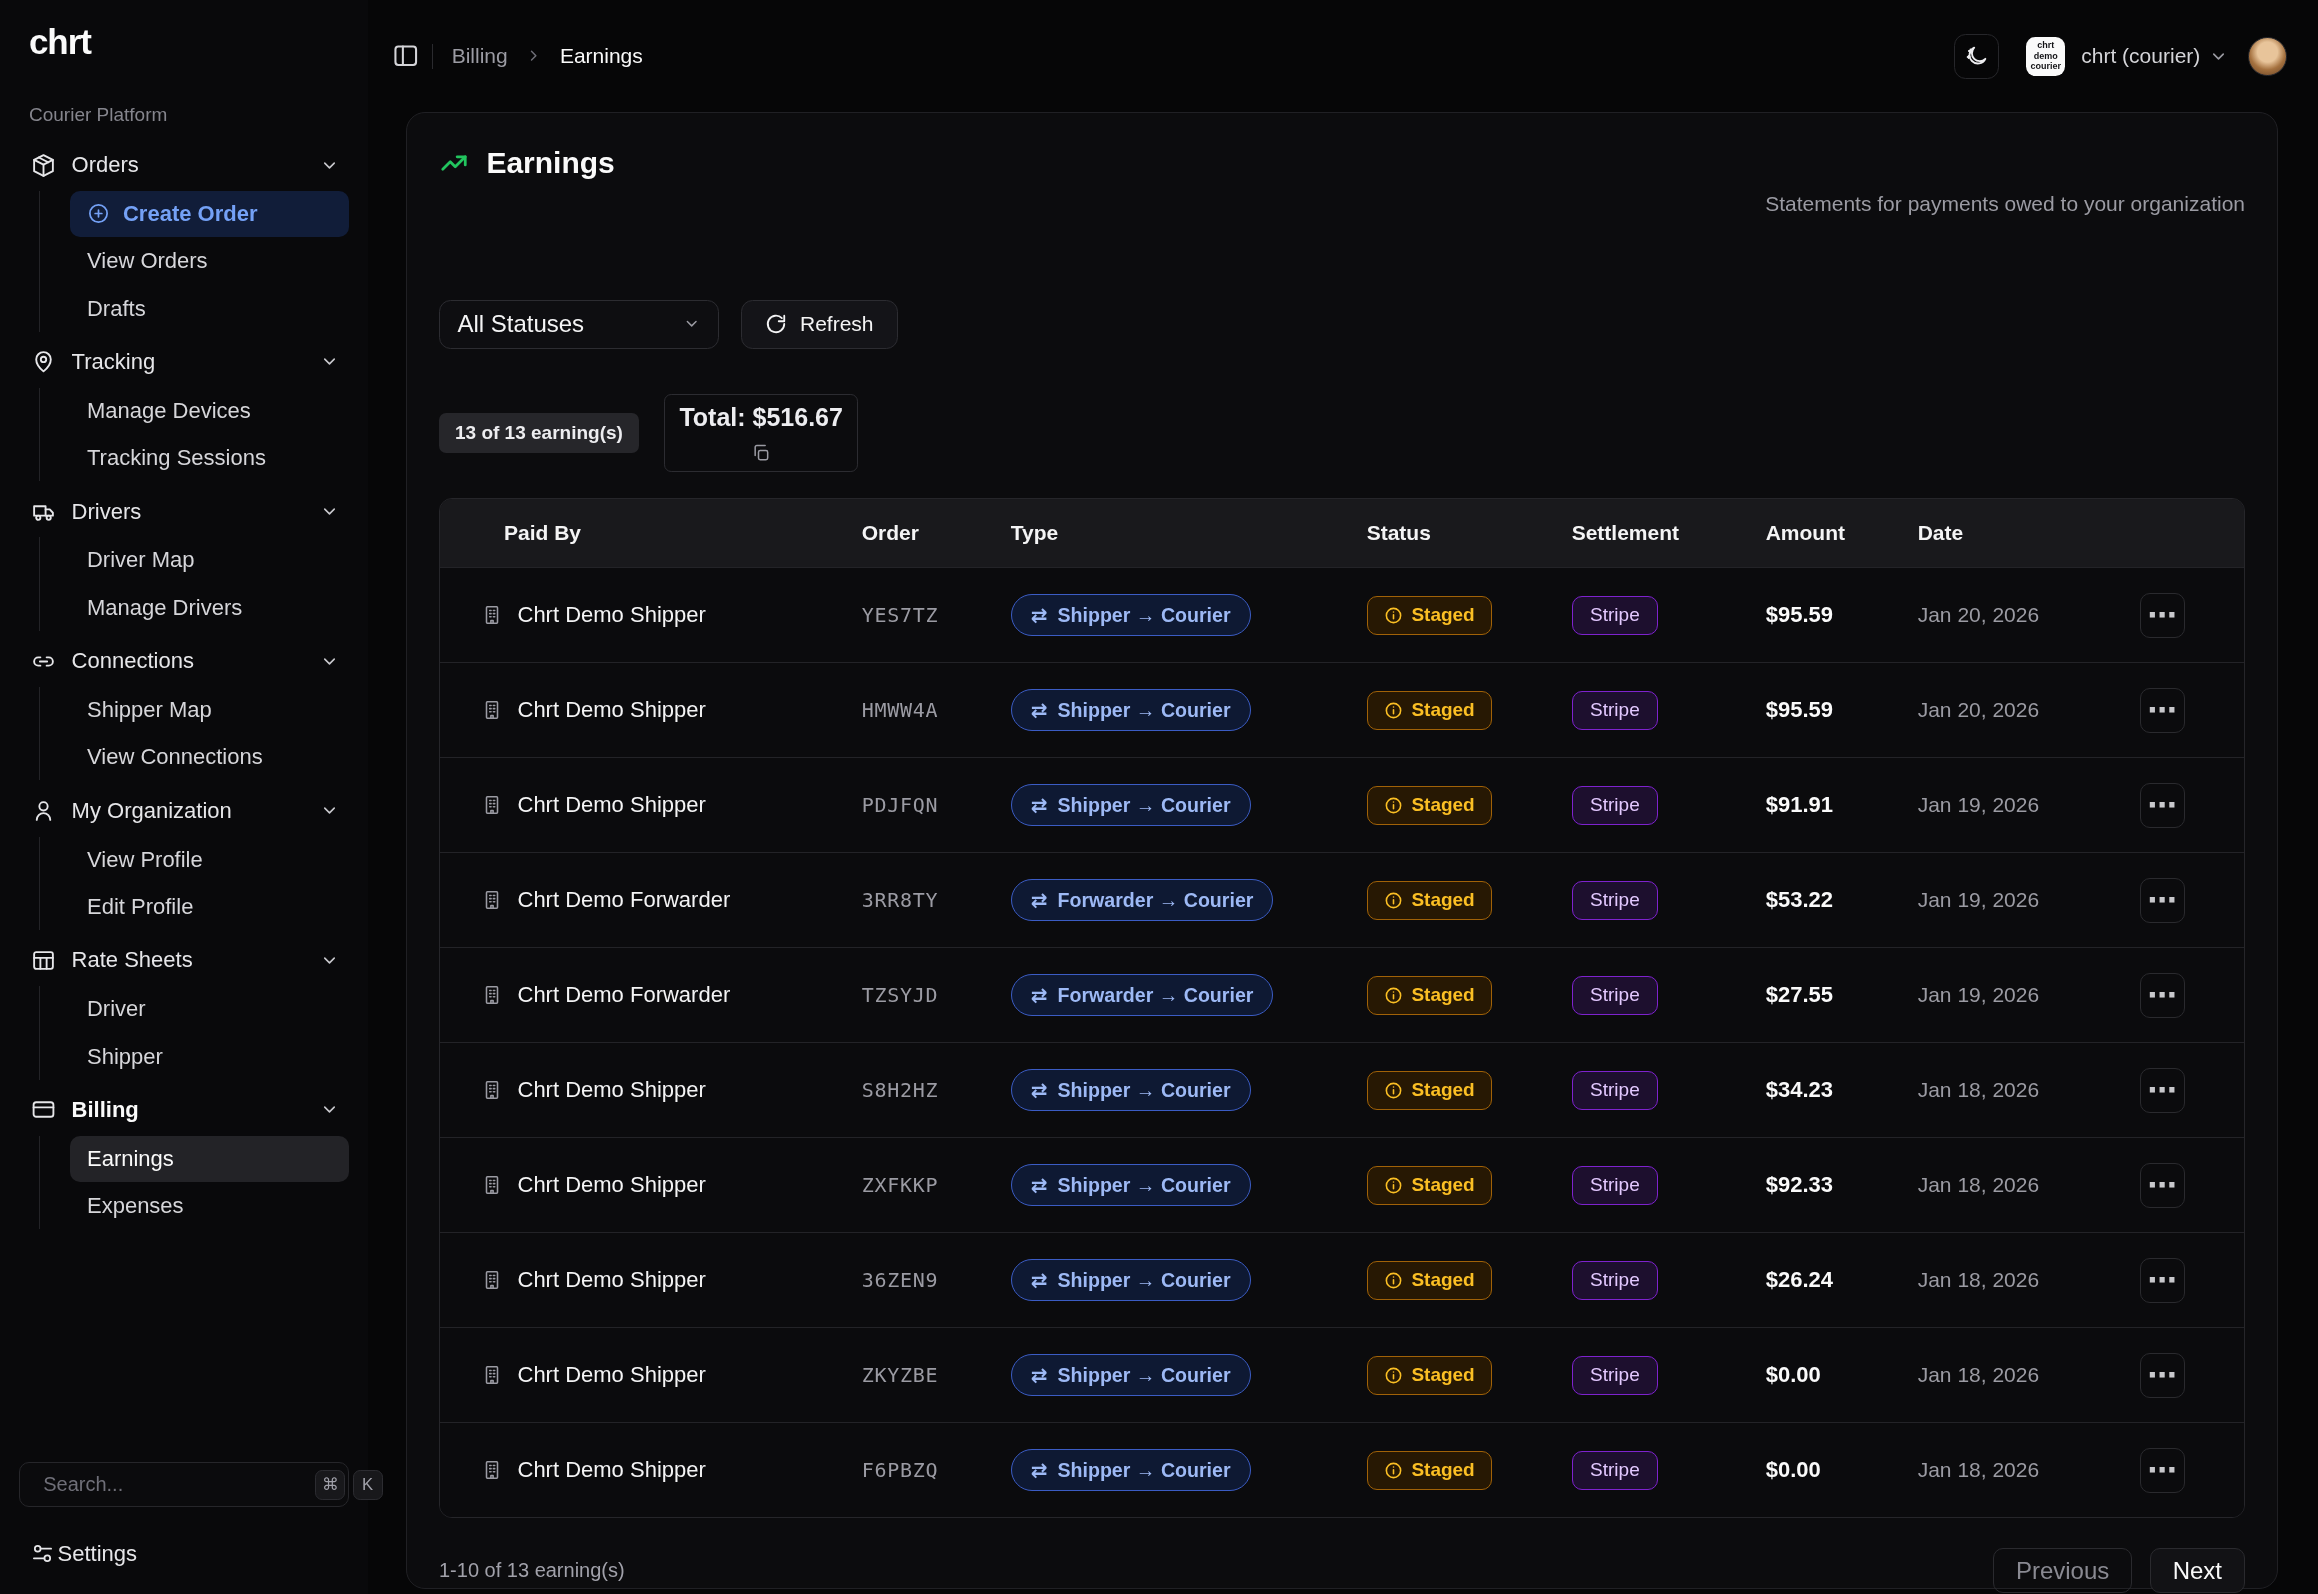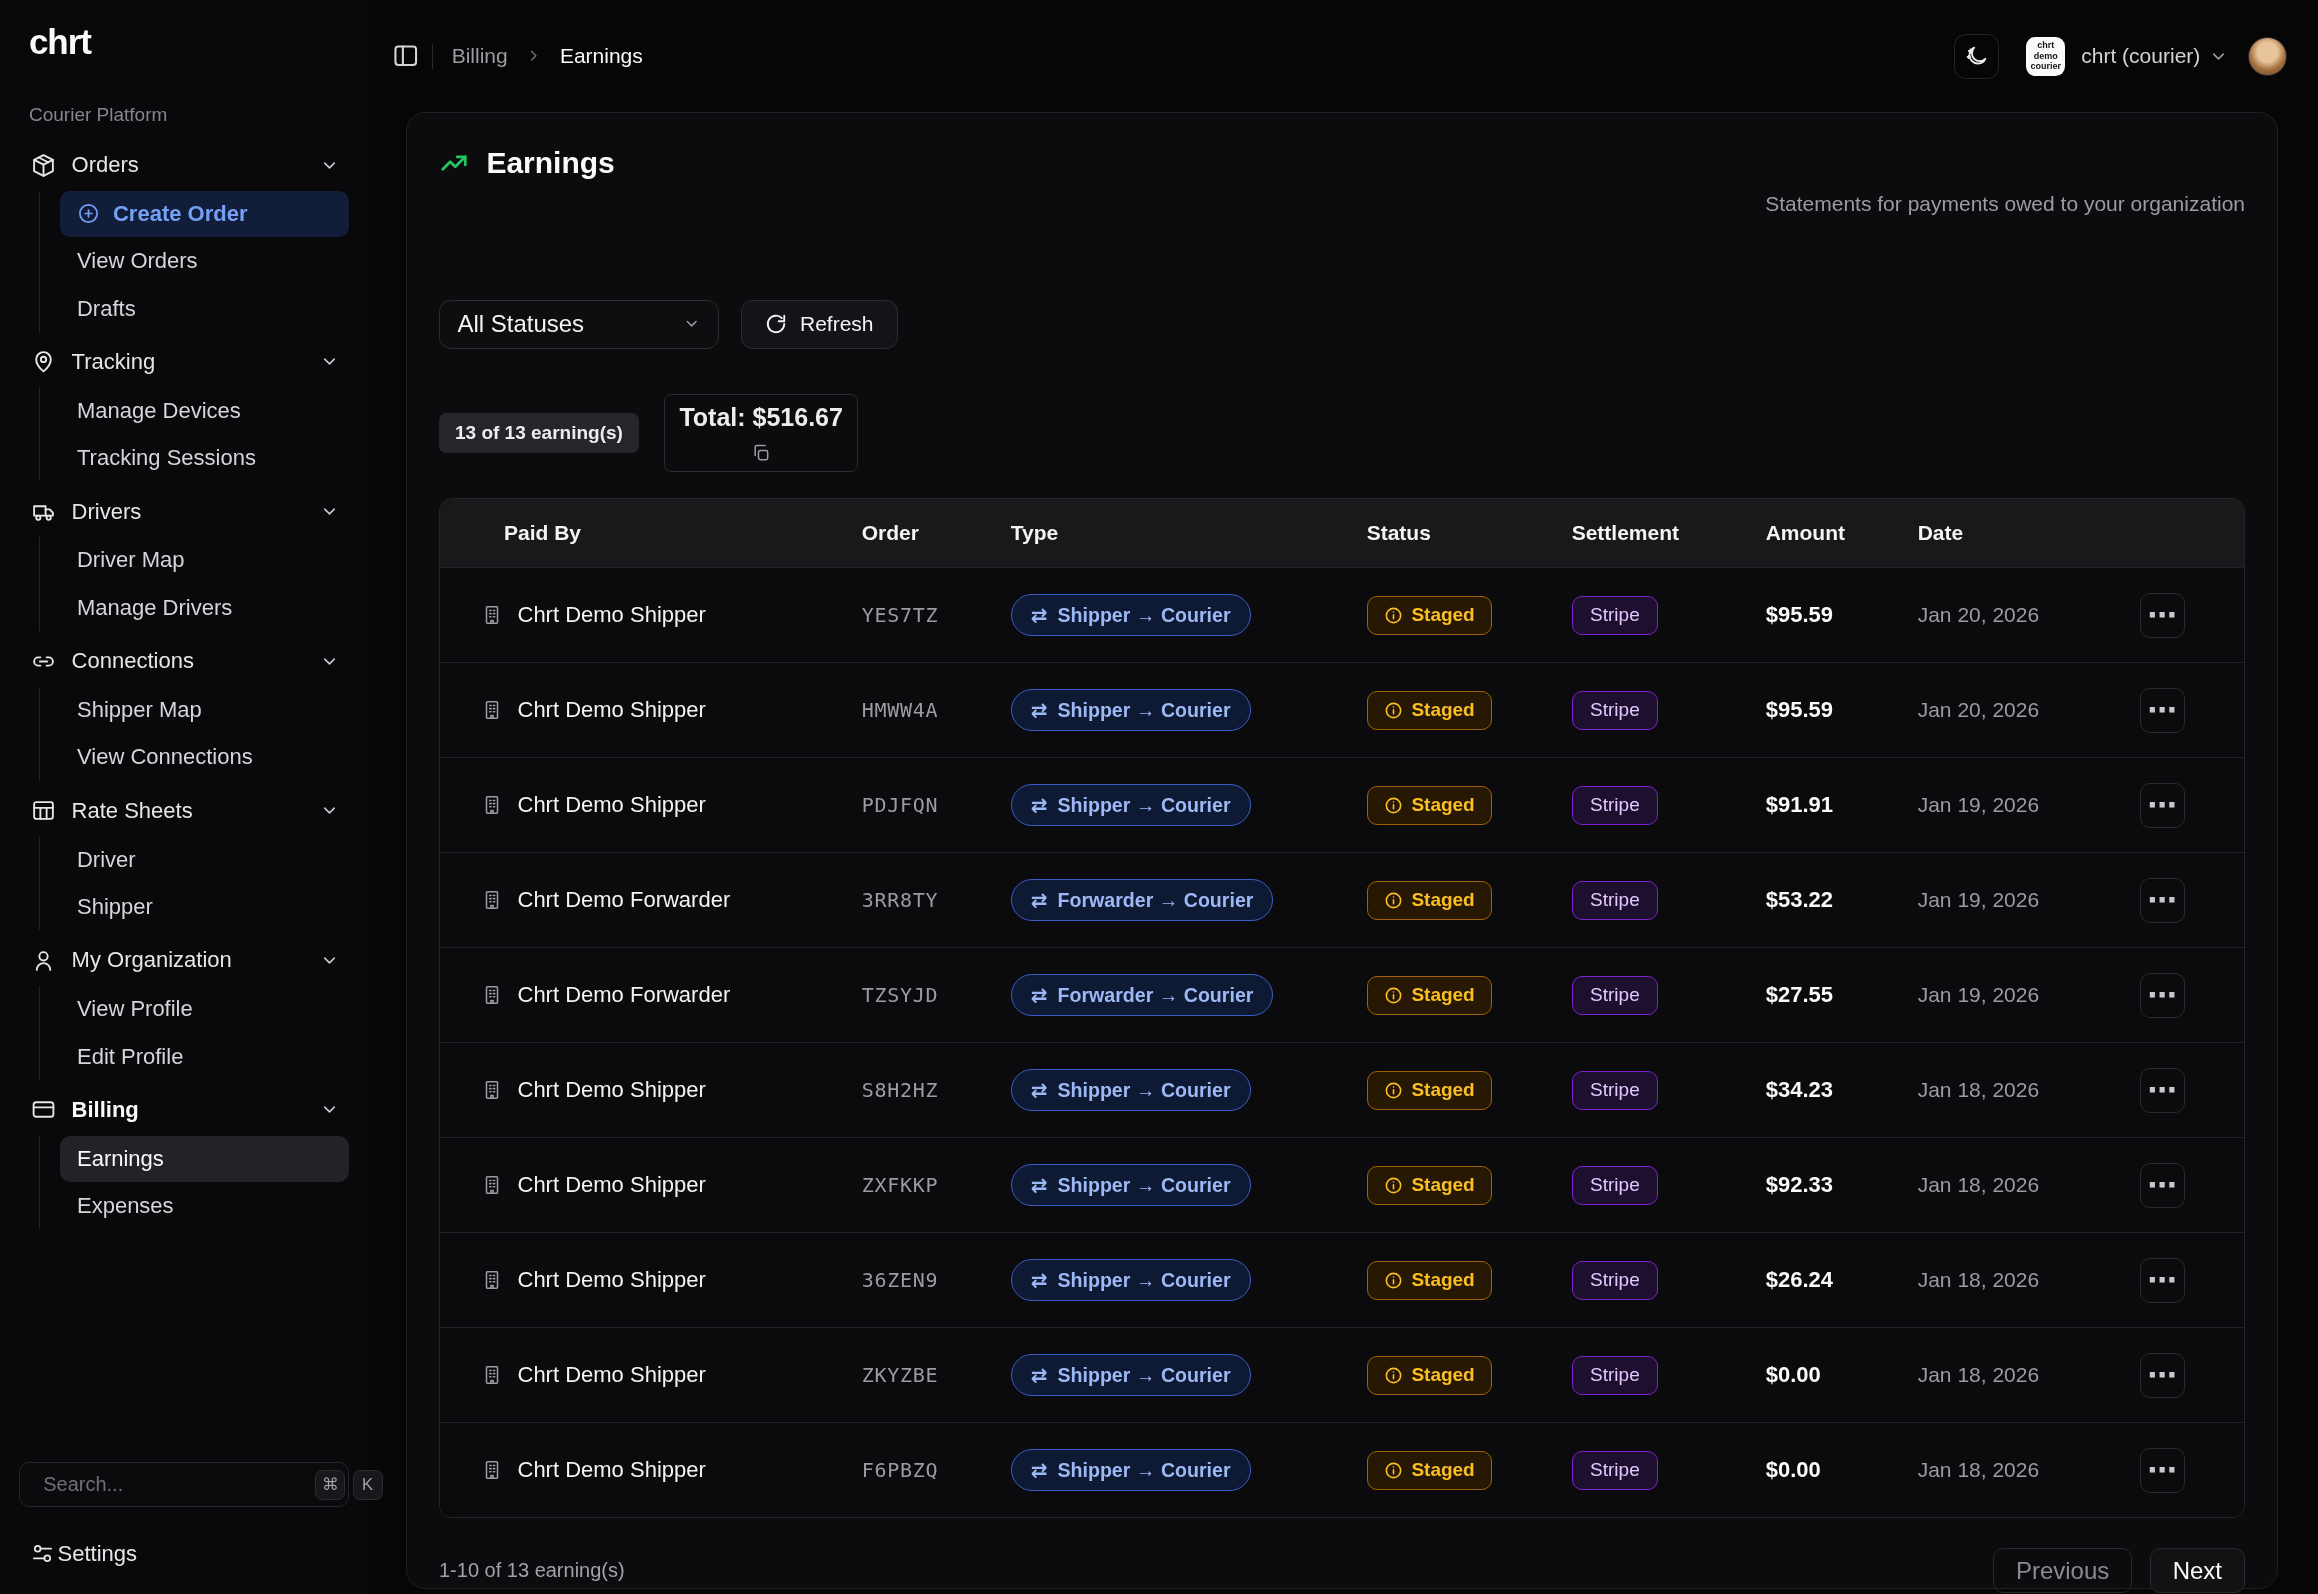--- a/index.html
+++ b/index.html
@@ -20,21 +20,21 @@
   .platform-label { margin:42px 0 14.5px 10px; font-size:19px; color:#85858d; }
   .nav { flex:0 0 auto; }
   .nav-parent {
     display:flex; align-items:center; gap:16px; height:49px; padding:0 10px 0 11.6px;
     border-radius:10px; font-size:22px; color:#e6e6e9; cursor:pointer;
   }
   .nav-parent.bold { font-weight:700; color:#fafafa; }
   .nav-parent .nav-ic { width:25px; height:25px; color:#e6e6e9; flex:0 0 auto; }
   .nav-parent .chev { margin-left:auto; width:19px; height:19px; color:#c9c9ce; }
   .nav-children {
-    margin:1.4px 0 5.8px 19.6px; border-left:0.7px solid #232327; padding-left:20px;
+    margin:1.4px 0 5.8px 19.6px; border-left:0.7px solid #232327; padding-left:30px;
     display:flex; flex-direction:column; gap:1.4px;
   }
   .nav-child {
     height:46px; display:flex; align-items:center; gap:13px; padding:0 17.4px;
     border-radius:10px; font-size:22px; color:#d6d6da; cursor:pointer;
   }
   .nav-child .nav-ic { width:23px; height:23px; }
   .nav-child.active-blue { background:#111d39; color:#74a1f6; font-weight:600; }
   .nav-child.active-gray { background:#232327; color:#fafafa; }
   .sidebar-footer { margin-top:auto; }
@@ -284,63 +284,63 @@
             </div>
             <div class="nav-child">
               <span>View Connections</span>
             </div>
           </div>
         </div>
         <div>
           <div class="nav-parent">
             <span class="nav-ic">
               <svg viewBox="0 0 24 24" fill="none" stroke="currentColor" stroke-width="1.8" stroke-linecap="round" stroke-linejoin="round">
-                <rect x="3" y="4" width="18" height="16" rx="2"></rect>
-                <path d="M3 9.5h18"></path>
-                <path d="M9 9.5V20"></path>
-                <path d="M15 9.5V20"></path>
-              </svg>
-            </span>
-            <span>Rate Sheets</span>
+                <circle cx="12" cy="8" r="4"></circle>
+                <path d="M5.5 21c0-3.6 2.9-6.5 6.5-6.5s6.5 2.9 6.5 6.5"></path>
+              </svg>
+            </span>
+            <span>My Organization</span>
             <span class="chev">
               <svg viewBox="0 0 24 24" fill="none" stroke="currentColor" stroke-width="2" stroke-linecap="round" stroke-linejoin="round">
                 <path d="M6 9l6 6 6-6"></path>
               </svg>
             </span>
           </div>
           <div class="nav-children">
             <div class="nav-child">
-              <span>Driver</span>
-            </div>
-            <div class="nav-child">
-              <span>Shipper</span>
+              <span>View Profile</span>
+            </div>
+            <div class="nav-child">
+              <span>Edit Profile</span>
             </div>
           </div>
         </div>
         <div>
           <div class="nav-parent">
             <span class="nav-ic">
               <svg viewBox="0 0 24 24" fill="none" stroke="currentColor" stroke-width="1.8" stroke-linecap="round" stroke-linejoin="round">
-                <circle cx="12" cy="8" r="4"></circle>
-                <path d="M5.5 21c0-3.6 2.9-6.5 6.5-6.5s6.5 2.9 6.5 6.5"></path>
-              </svg>
-            </span>
-            <span>My Organization</span>
+                <rect x="3" y="4" width="18" height="16" rx="2"></rect>
+                <path d="M3 9.5h18"></path>
+                <path d="M9 9.5V20"></path>
+                <path d="M15 9.5V20"></path>
+              </svg>
+            </span>
+            <span>Rate Sheets</span>
             <span class="chev">
               <svg viewBox="0 0 24 24" fill="none" stroke="currentColor" stroke-width="2" stroke-linecap="round" stroke-linejoin="round">
                 <path d="M6 9l6 6 6-6"></path>
               </svg>
             </span>
           </div>
           <div class="nav-children">
             <div class="nav-child">
-              <span>View Profile</span>
-            </div>
-            <div class="nav-child">
-              <span>Edit Profile</span>
+              <span>Driver</span>
+            </div>
+            <div class="nav-child">
+              <span>Shipper</span>
             </div>
           </div>
         </div>
         <div>
           <div class="nav-parent bold">
             <span class="nav-ic">
               <svg viewBox="0 0 24 24" fill="none" stroke="currentColor" stroke-width="1.8" stroke-linecap="round" stroke-linejoin="round">
                 <rect x="2.5" y="5" width="19" height="14" rx="2.5"></rect>
                 <path d="M2.5 10h19"></path>
               </svg>

